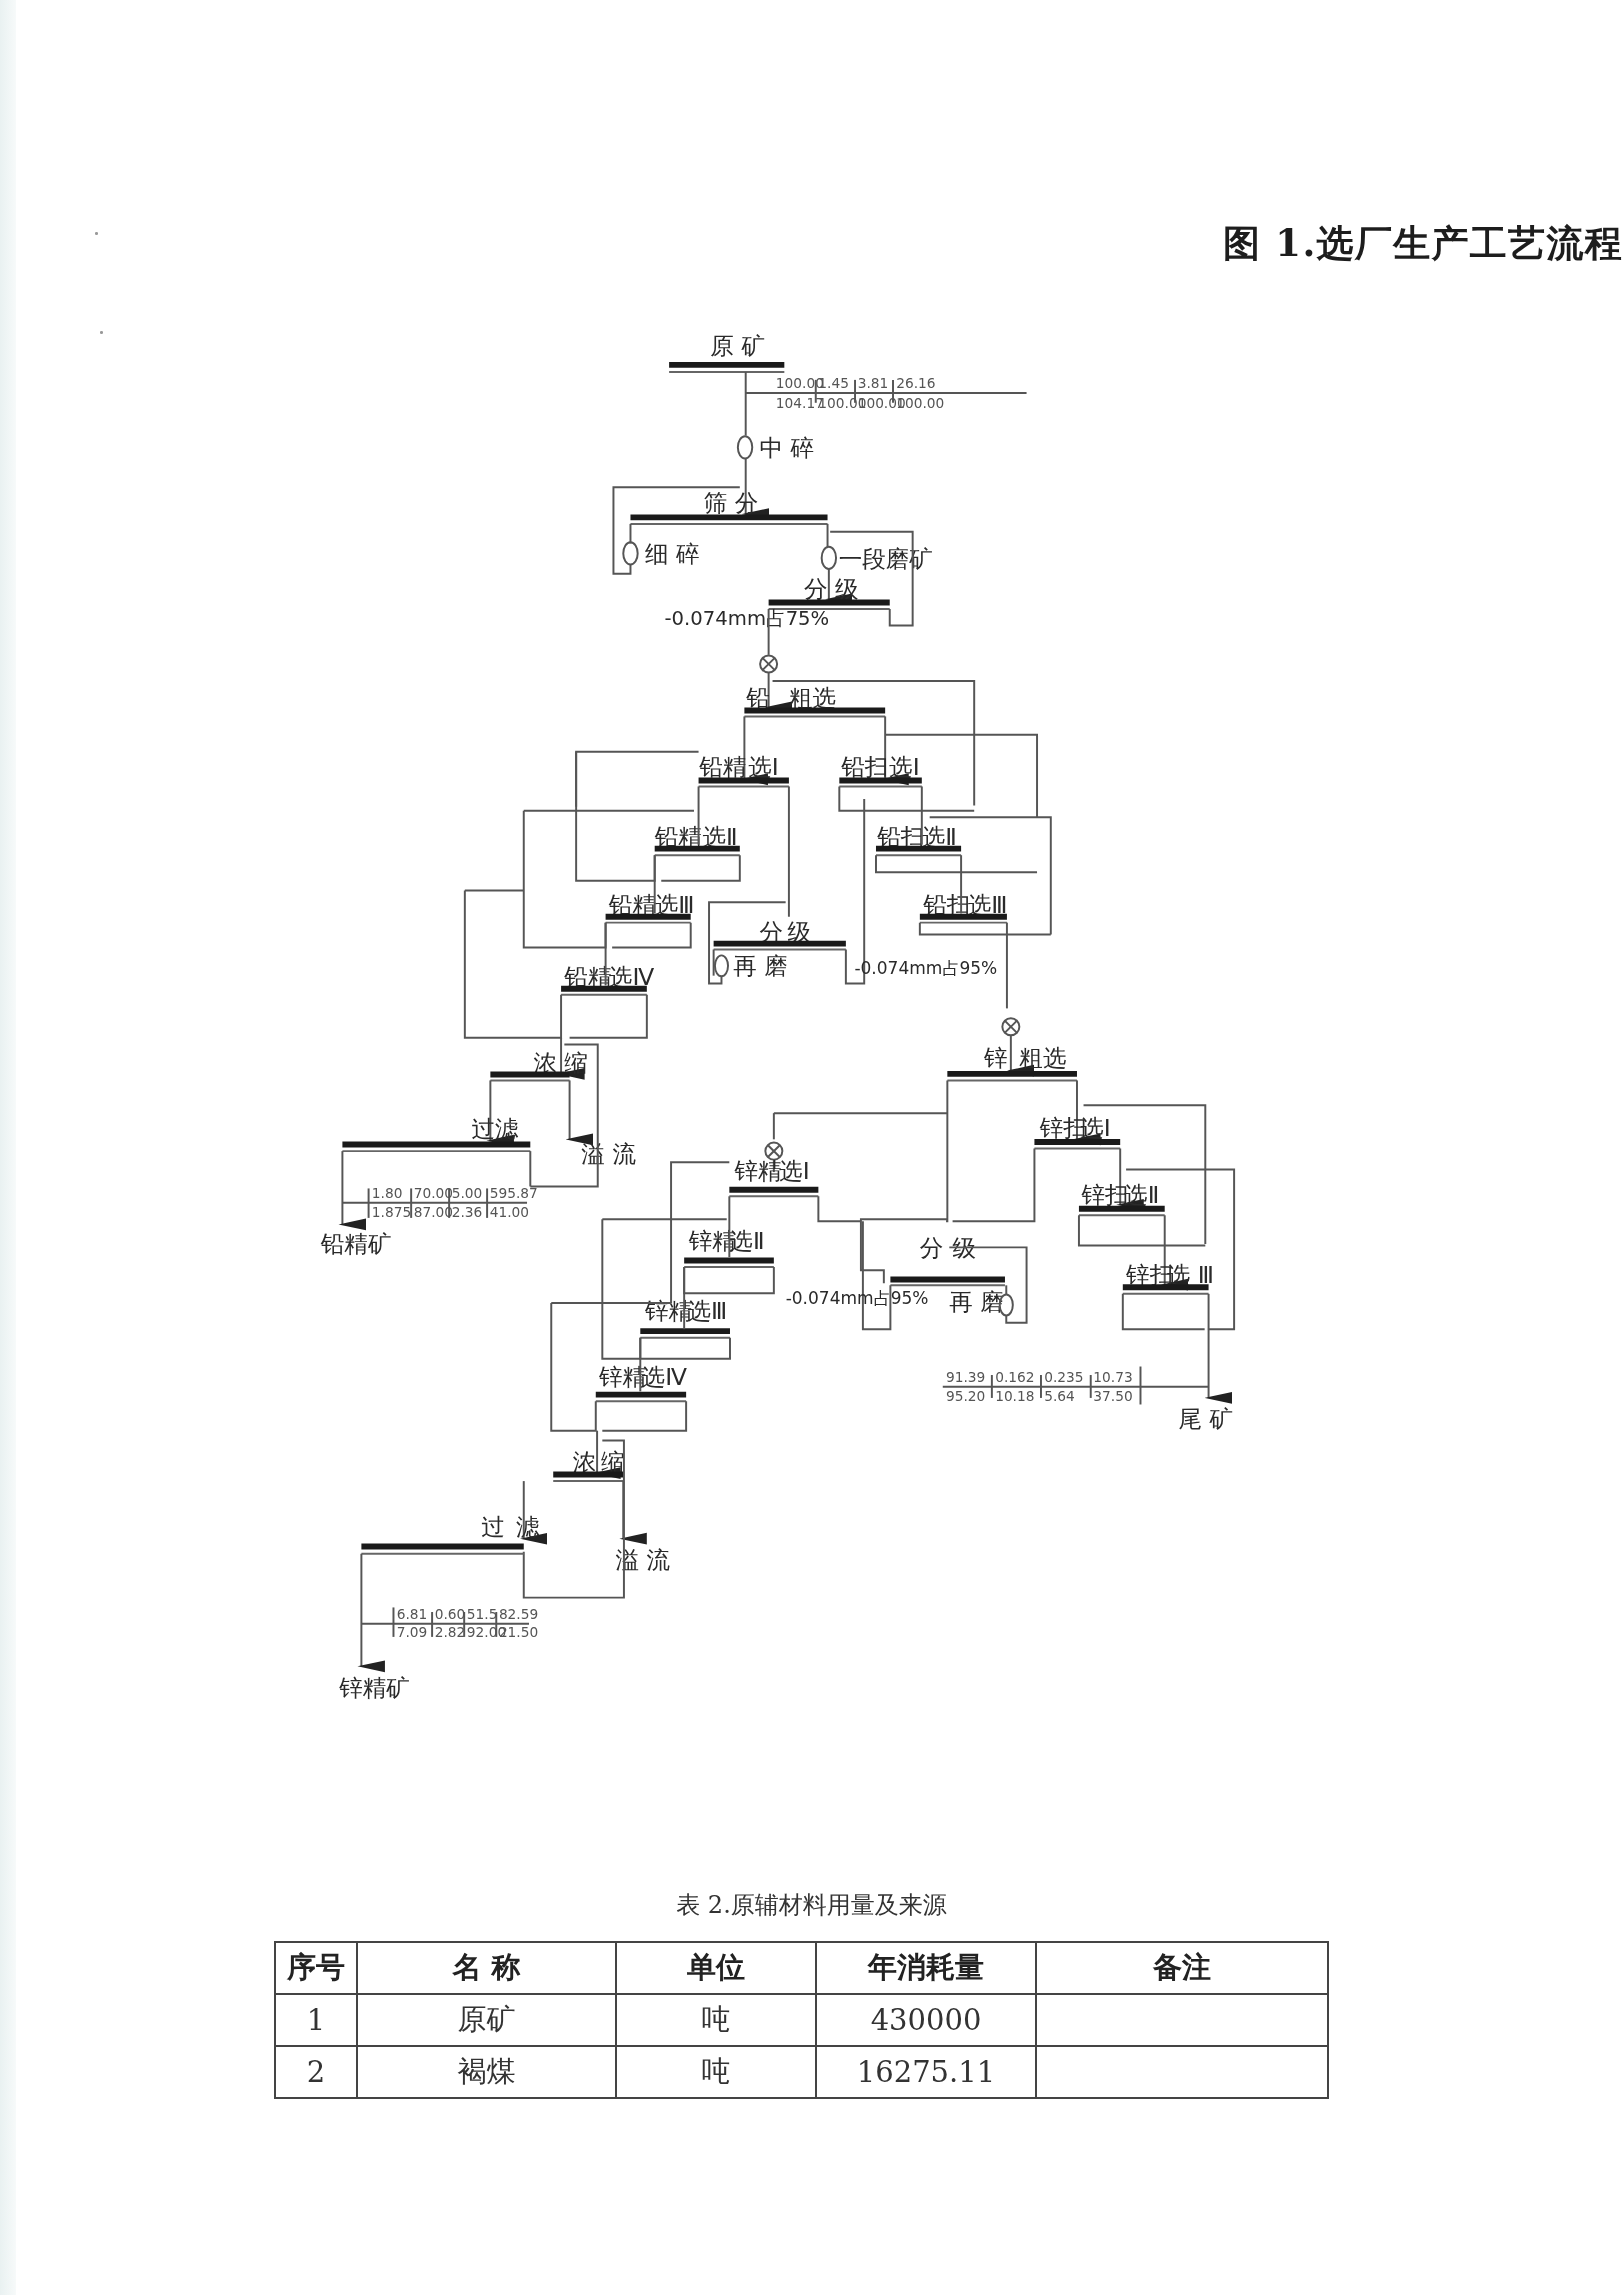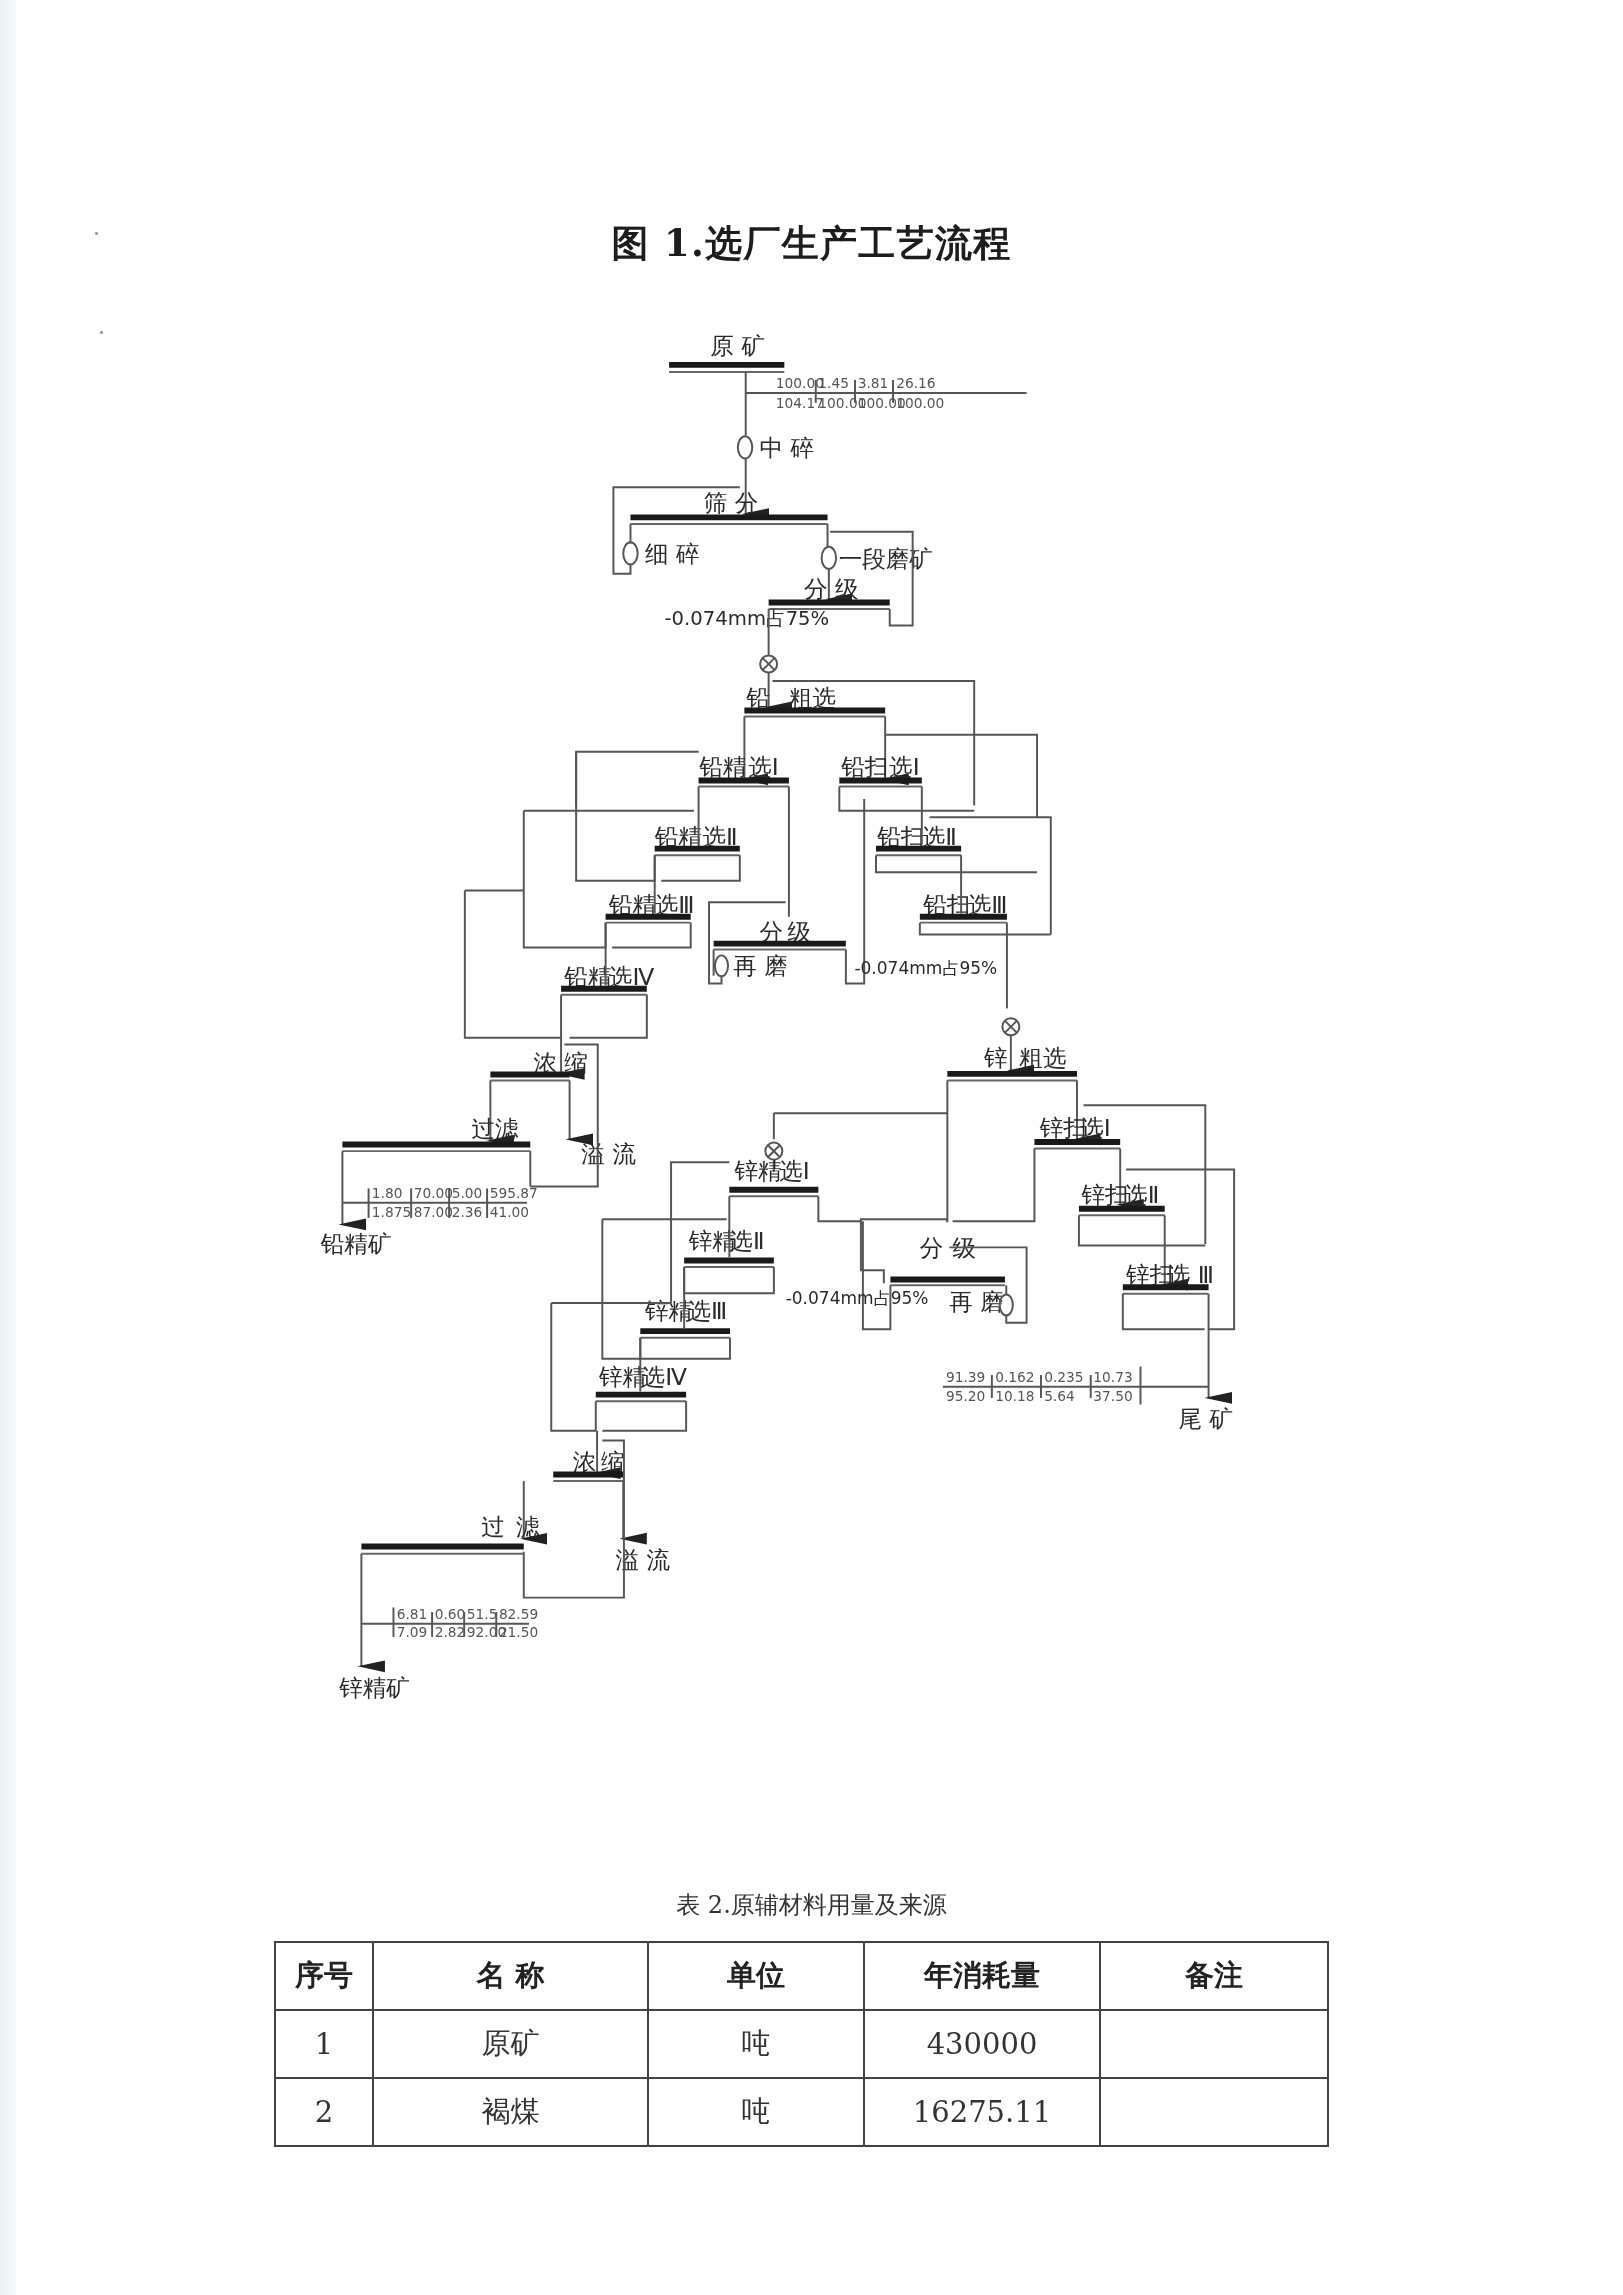--- a/index.html
+++ b/index.html
@@ -1,34 +1,34 @@
 <!DOCTYPE html>
 <html style="font-size:10.5px"><head>
 <meta charset="utf-8">
 <style>
   html, body { margin: 0; padding: 0; background: #ffffff; }
   body { width: 1623px; height: 2295px; position: relative; overflow: hidden;
          font-family: "DejaVu Serif", "Liberation Serif", serif; color: #222; }
   .left-edge { position: absolute; left: 0; top: 0; width: 15.7px; height: 2295px;
                background: linear-gradient(to right, #e9f1f1, #f7fafa); }
   .speck { position: absolute; width: 3.3px; height: 3.3px; background: #999; border-radius: 1.3px; }
-  .fig-title { position: absolute; left: 0; width: 1623px; top: 219px; text-align: center;
+  .fig-title { position: absolute; left: 0; width: 1623px; top: 219px; text-align: right;
                font-size: 37px; font-weight: bold; letter-spacing: 1.3px; color: #1d1d1d; }
   svg.flow { position: absolute; left: 0; top: 0; }
   svg.flow .ln { stroke: #555; stroke-width: 3; fill: none; }
   svg.flow .bar { stroke: #1a1a1a; stroke-width: 9; }
   svg.flow .bar2 { stroke: #666; stroke-width: 3; }
   svg.flow text { font-family: "DejaVu Sans", "Liberation Sans", sans-serif; fill: #2a2a2a; }
   svg.flow .lbl { font-size: 36px; }
   svg.flow .num { font-size: 21px; fill: #555; }
   .tbl-title { position: absolute; left: 0; width: 1623px; top: 1889px; text-align: center;
                font-size: 24px; color: #333; }
   table.mat { position: absolute; left: 274px; top: 1941px; width: 1055px;
               border-collapse: collapse; font-size: 29px; }
-  table.mat th, table.mat td { border: 2px solid #444; text-align: center; height: 42px; padding: 12px; }
+  table.mat th, table.mat td { border: 2px solid #444; text-align: center; height: 42px; padding: 4px; }
   table.mat th { font-weight: bold; }
   table.mat td { color: #333; }
 </style>
 </head>
 <body>
 
 <div class="left-edge"></div>
 <div class="speck" style="left:95px;top:232px"></div>
 <div class="speck" style="left:100px;top:331px"></div>
 

